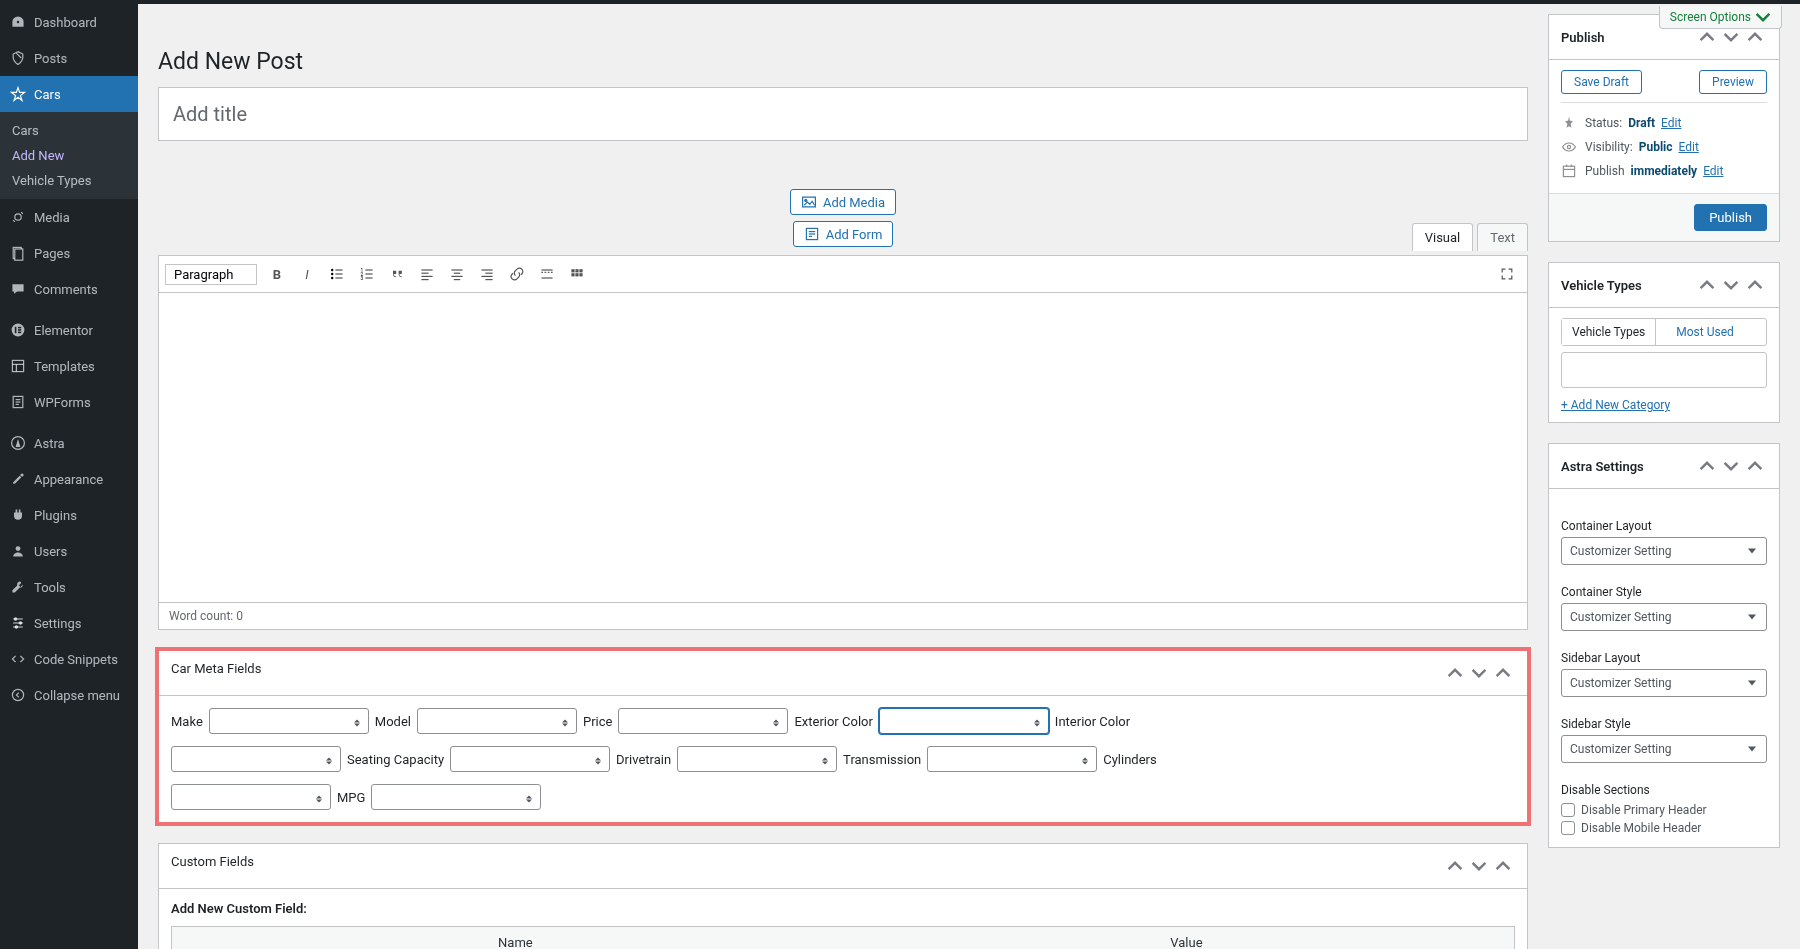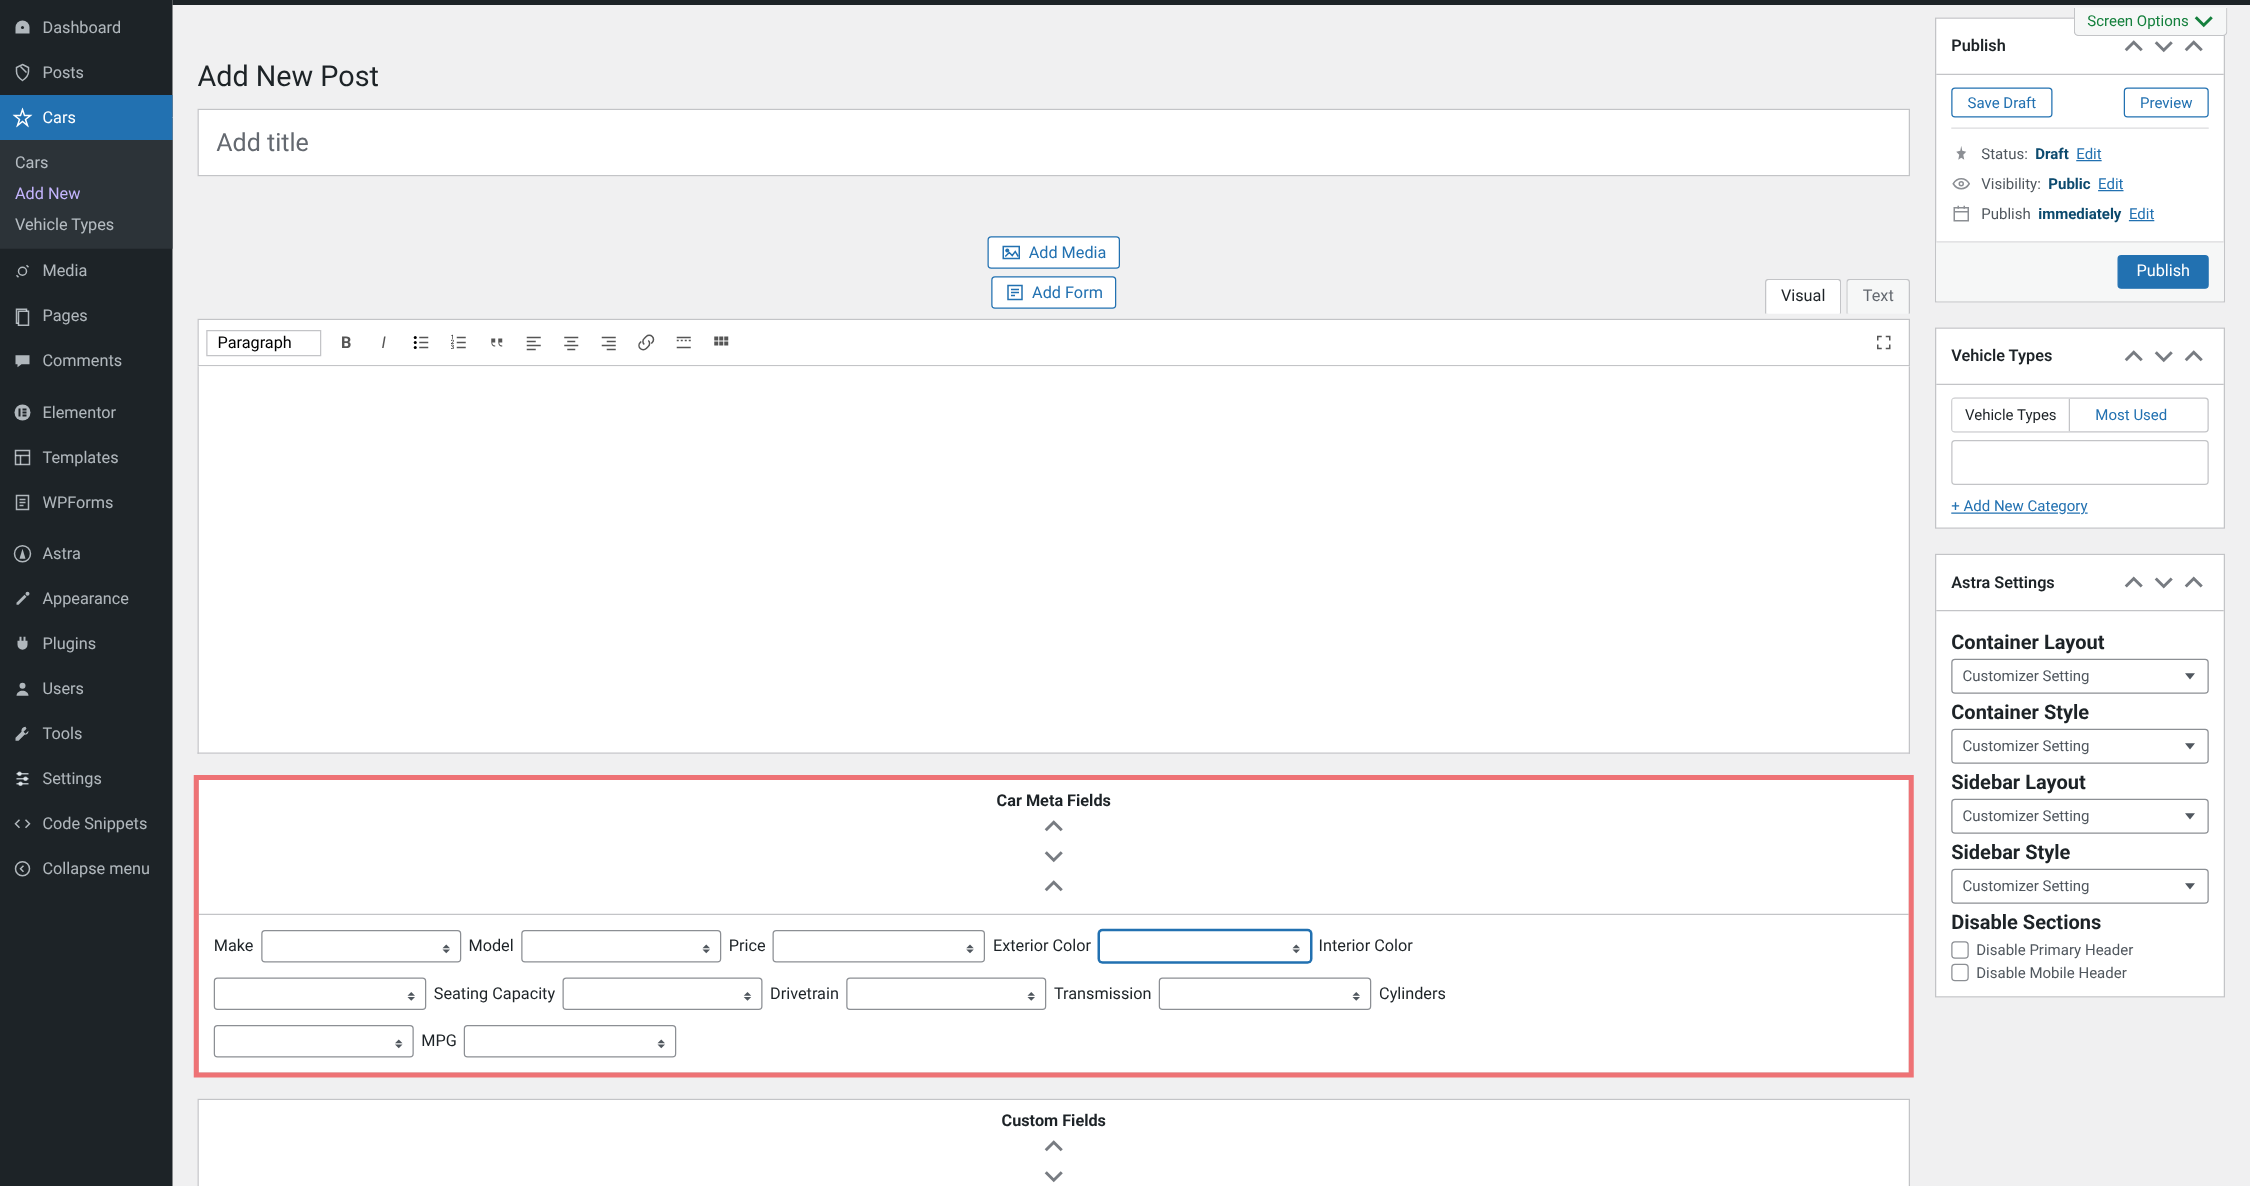--- a/index.html
+++ b/index.html
@@ -45,21 +45,21 @@
 .toolbar .sel { border:1px solid #c3c4c7; padding:2px 22px 2px 8px; font-size:13px; background:#fff; position:relative; margin-right:4px; appearance:none; }
 .toolbar .tbtn { width:28px; height:28px; display:inline-flex; align-items:center; justify-content:center; cursor:pointer; color:#555; border-radius:2px; }
 .toolbar .spacer { flex:1; }
 
 .editor-body { border:1px solid #c3c4c7; border-top:none; background:#fff; height:310px; padding:12px; }
 .status-bar { border:1px solid #c3c4c7; border-top:none; background:#fff; padding:6px 10px; color:#646970; font-size:12px; }
 
 
 .metabox { border:1px solid #c3c4c7; background:#fff; margin-top:20px; }
 .metabox.highlighted { outline:4px solid #ee7275; outline-offset:-1px; }
-.metabox-head { display:flex; align-items:center; padding:10px 12px; border-bottom:1px solid #c3c4c7; font-weight:700; font-size:13px;flex-direction:column; }
+.metabox-head { display:flex; align-items:flex-start; padding:10px 12px; border-bottom:1px solid #c3c4c7; font-weight:400; font-size:13px; }
 .metabox-head .grow { flex:1; }
 .handle-btn { width:24px; height:24px; display:inline-flex; align-items:center; justify-content:center; color:#787c82; cursor:pointer; }
 .metabox-body { padding: 12px 12px; }
 
 .fields-flow { display:flex; flex-wrap:wrap; gap:6px 6px; align-items:center; }
 .fields-flow label { font-size:13px; color:#1d2327; white-space:nowrap; }
 .fields-flow .fsel { border:1px solid #8c8f94; border-radius:3px; height:26px; min-width:160px; background:#fff; position:relative; display:inline-flex; align-items:center; padding:0 18px 0 6px; }
 .fsel::after { content:''; position:absolute; right:8px; top:50%; transform:translateY(-50%); width:0; height:0; border-left:3px solid transparent; border-right:3px solid transparent; border-bottom:3px solid #50575e; }
 .fsel::before { content:''; position:absolute; right:8px; top:calc(50% + 4px); transform:translateY(-50%); width:0; height:0; border-left:3px solid transparent; border-right:3px solid transparent; border-top:3px solid #50575e; }
 .fsel.focused { border-color:#2271b1; box-shadow:0 0 0 1px #2271b1; }
@@ -81,21 +81,21 @@
 .btn-outline { border:1px solid #2271b1; color:#2271b1; background:#fff; padding:4px 12px; border-radius:3px; cursor:pointer; font-size:12px; }
 .btn-primary { background:#2271b1; color:#fff; border:1px solid #2271b1; padding:5px 14px; border-radius:3px; cursor:pointer; font-size:13px; }
 .panel-footer { border-top:1px solid #dcdcde; padding:10px 12px; display:flex; justify-content:flex-end; background:#f6f7f7; }
 
 .cat-tabs { display:flex; gap:10px; border:1px solid #c3c4c7; border-radius:3px; padding:0; margin-bottom:6px; }
 .cat-tab { padding:6px 10px; font-size:12px; color:#2271b1; cursor:pointer; border-right:1px solid #c3c4c7; }
 .cat-tab.active { background:#fff; color:#1d2327; }
 .cat-box { border:1px solid #c3c4c7; height:36px; border-radius:3px; }
 .add-cat { color:#2271b1; text-decoration:underline; cursor:pointer; font-size:12px; display:inline-block; margin-top:10px; }
 
-.setting-label { font-size:16px; font-weight:700; margin:5px 0 4px; color:#1d2327; }
+.setting-label { font-size:12px; font-weight:400; margin:20px 0 4px; color:#1d2327; }
 .dropdown { width:100%; border:1px solid #8c8f94; border-radius:3px; padding:6px 8px; font-size:12px; background:#fff; position:relative; cursor:pointer; }
 .dropdown::after { content:''; position:absolute; right:10px; top:50%; transform:translateY(-50%); border:4px solid transparent; border-top:5px solid #50575e; margin-top:2px; }
 .chk-row { display:flex; align-items:center; gap:6px; padding:2px 0; font-size:12px; }
 .chk { width:14px; height:14px; border:1px solid #8c8f94; border-radius:3px; display:inline-block; flex-shrink:0; }
 
 svg { width:16px; height:16px; }
 </style>
 </head>
 <body>
 
@@ -394,20 +394,21 @@
             </span>
           <span class="spacer"></span>
           <span class="tbtn">
               <svg viewBox="0 0 20 20" fill="none" stroke="currentColor" stroke-width="1.5">
                 <path d="M4 8V4h4M16 8V4h-4M4 12v4h4M16 12v4h-4"></path>
               </svg>
             </span>
         </div>
 
         <div class="editor-body"></div>
+        <div class="status-bar">Word count: 0</div>
 
         
         <div class="metabox highlighted">
           <div class="metabox-head">
             <span class="grow">Car Meta Fields</span>
             <span class="handle-btn">
                 <svg viewBox="0 0 10 10">
                   <path d="M1 7l4-4 4 4" fill="none" stroke="currentColor" stroke-width="1.5"></path>
                 </svg>
               </span>

